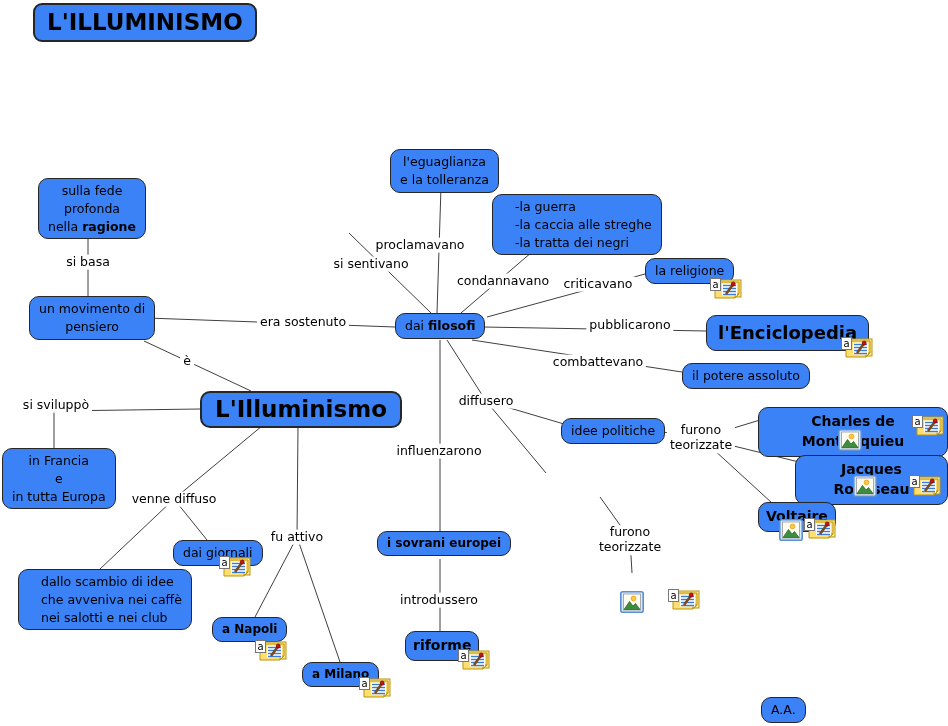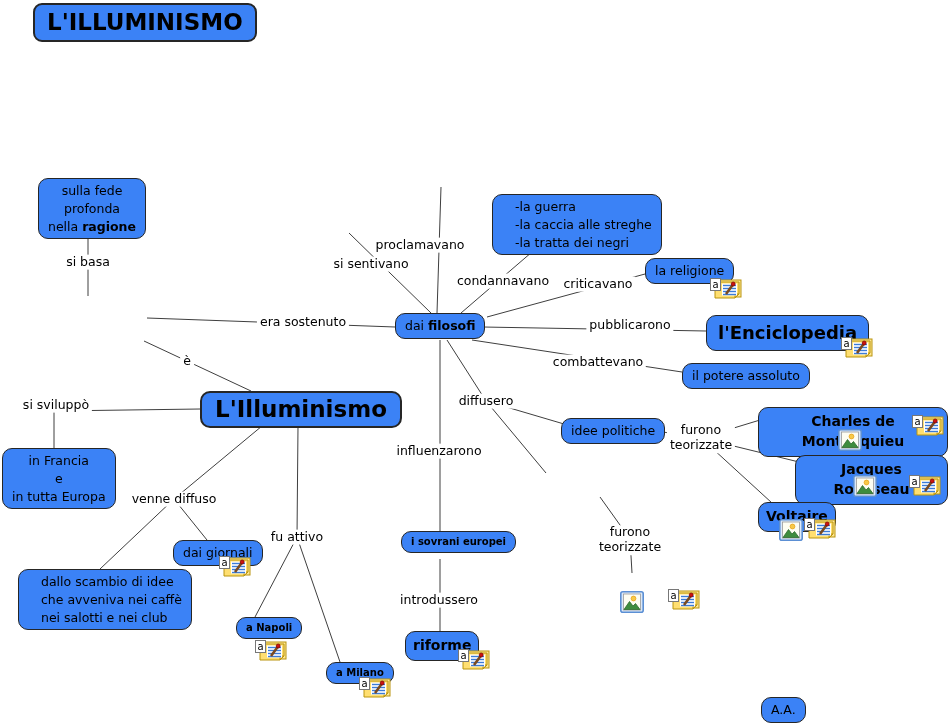--- a/index.html
+++ b/index.html
@@ -14,21 +14,21 @@
     position:absolute;box-sizing:border-box;
     background:#3b82f6;border:1px solid #262626;border-radius:10px;
     padding:3px 9px;font-size:12.5px;line-height:1.42;text-align:center;
     white-space:pre-line;
   }
   .node b{font-weight:bold;}
   .title-node{font-size:23px;font-weight:bold;border-width:2px;border-radius:9px;padding:1px 12px;}
   .main-node{font-size:23px;font-weight:bold;border-width:2px;padding:1px 13px;line-height:1.35;}
   .enc{font-size:18px;font-weight:bold;padding:4px 11px;}
   .phil{font-size:14px;font-weight:bold;padding:4px 7px;}
-  .mid{font-size:10px;font-weight:bold;margin-left:24px;}
+  .mid{font-size:12px;font-weight:bold;}
   .left-align{text-align:left;padding-left:22px;}
   .ll{
     position:absolute;transform:translate(-50%,-50%);
     background:#fff;padding:0 3px;font-size:12.5px;line-height:1.18;
     text-align:center;white-space:pre-line;
   }
   .icon{position:absolute;width:32px;height:24px;}
   .icon svg{display:block;}
 </style>
 </head>
@@ -87,27 +87,31 @@
   <div class="ll" style="left:297px;top:537px">fu attivo</div>
   <div class="ll" style="left:439px;top:600px">introdussero</div>
 
   <div class="node title-node" style="left:33px;top:3px">L'ILLUMINISMO</div>
 
   <div class="node" style="left:38px;top:178px"><span>sulla fede
 profonda
 nella </span><b>ragione</b></div>
 
 
+  <div class="node" style="left:390px;top:149px">l'eguaglianza
+e la tolleranza</div>
 
   <div class="node left-align" style="left:492px;top:194px">-la guerra
 -la caccia alle streghe
 -la tratta dei negri</div>
 
   <div class="node" style="left:645px;top:258px">la religione</div>
 
+  <div class="node" style="left:29px;top:296px">un movimento di
+pensiero</div>
 
   <div class="node" style="left:395px;top:313px"><span>dai </span><b>filosofi</b></div>
 
   <div class="node enc" style="left:706px;top:315px">l'Enciclopedia</div>
 
   <div class="node" style="left:682px;top:363px">il potere assoluto</div>
 
   <div class="node main-node" style="left:200px;top:391px">L'Illuminismo</div>
 
   <div class="node" style="left:561px;top:418px">idee politiche</div>

